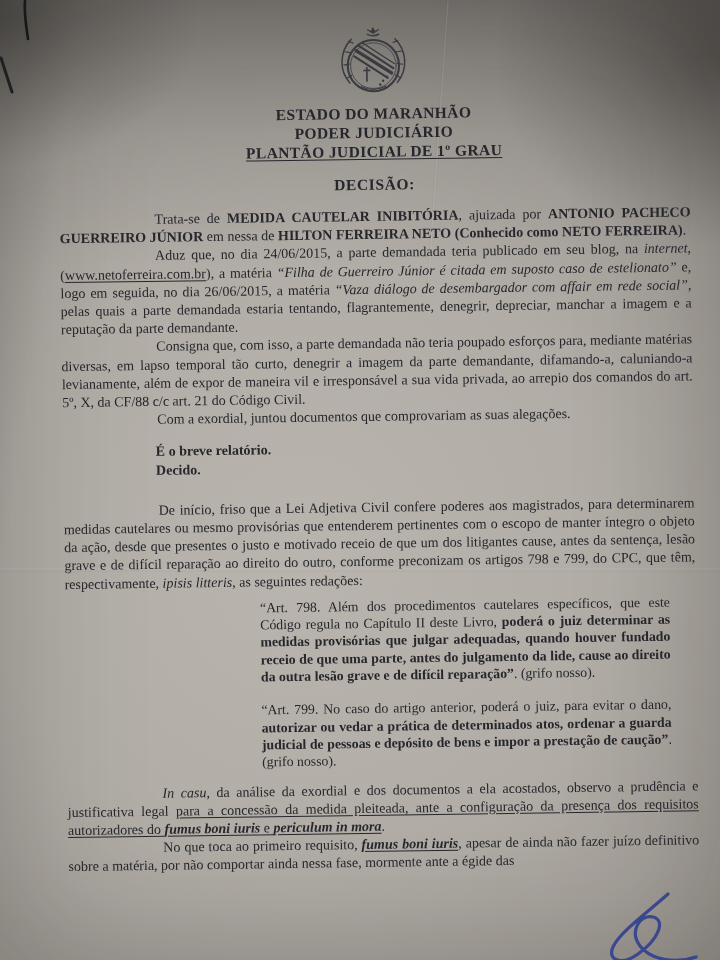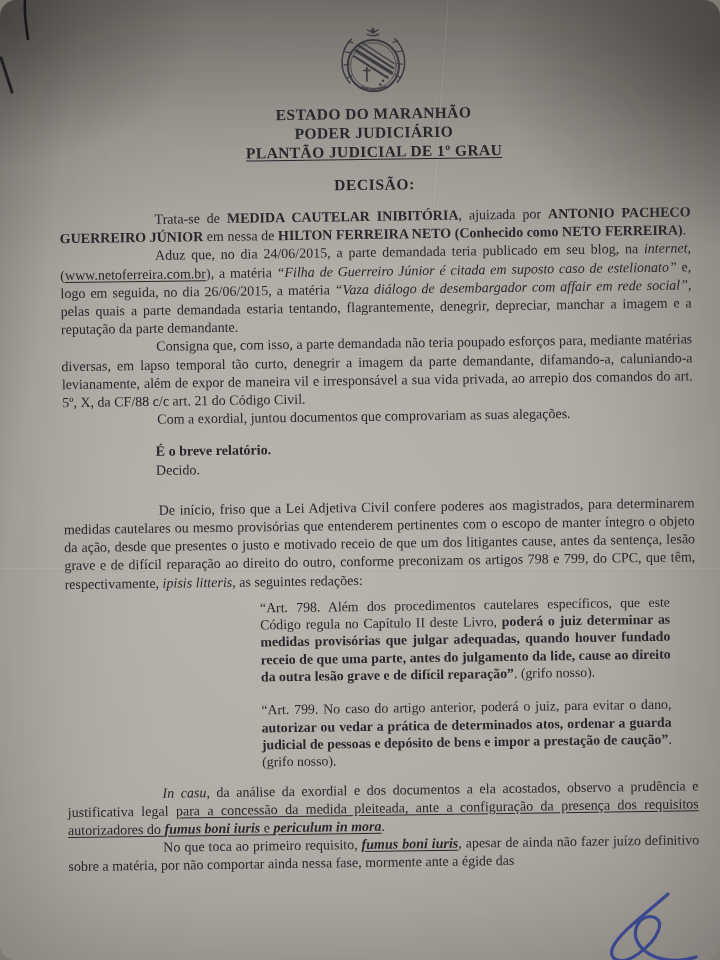--- a/index.html
+++ b/index.html
@@ -10,21 +10,20 @@
   }
   .photo{
     position:relative;width:720px;height:960px;overflow:hidden;
     background:
       radial-gradient(45% 28% at 100% 6%, rgba(28,26,24,0.38), rgba(28,26,24,0) 70%),
       radial-gradient(40% 22% at 0% 2%, rgba(28,26,24,0.34), rgba(28,26,24,0) 70%),
       linear-gradient(180deg, rgba(40,38,36,0.30) 0%, rgba(40,38,36,0.10) 14%, rgba(40,38,36,0) 28%),
       linear-gradient(98deg, rgba(0,0,0,0.10) 0%, rgba(0,0,0,0) 10%),
       radial-gradient(95% 75% at 42% 58%, #b9b5ae 0%, #b1ada6 45%, #a19c96 76%, #8b8680 100%);
     box-shadow: inset 0 0 140px rgba(25,23,21,0.25);
-    border-radius: 16px;
   }
   
   .crease-v{position:absolute;left:436px;top:0;width:3px;height:300px;
     background:linear-gradient(90deg,rgba(0,0,0,0.06),rgba(255,255,255,0.09),rgba(0,0,0,0.04));
     transform:rotate(4deg);}
   .crease-h{position:absolute;left:0;top:568px;width:720px;height:4px;
     background:linear-gradient(180deg,rgba(255,255,255,0.10),rgba(0,0,0,0.05));opacity:.6;}
   .doc{
     position:absolute;left:0;top:0;width:720px;height:990px;
     box-sizing:border-box;padding:26px 27px 0 62px;
@@ -83,21 +82,21 @@
     <p class="hline"><span class="u-text">PLANTÃO JUDICIAL DE 1º GRAU</span></p>
 
     <p class="title">DECISÃO:</p>
 
     <p class="p mt14"><span>Trata-se de </span><span style="font-weight: bold;">MEDIDA CAUTELAR INIBITÓRIA</span><span>, ajuizada por </span><span style="font-weight: bold;">ANTONIO PACHECO GUERREIRO JÚNIOR</span><span> em nessa de </span><span style="font-weight: bold;">HILTON FERREIRA NETO (Conhecido como NETO FERREIRA)</span><span>.</span></p>
     <p class="p"><span>Aduz que, no dia 24/06/2015, a parte demandada teria publicado em seu blog, na </span><span style="font-style: italic;">internet</span><span>, (</span><span style="text-decoration: underline; text-underline-offset: 2px;">www.netoferreira.com.br</span><span>), a matéria </span><span style="font-style: italic;">“Filha de Guerreiro Júnior é citada em suposto caso de estelionato”</span><span> e, logo em seguida, no dia 26/06/2015, a matéria </span><span style="font-style: italic;">“Vaza diálogo de desembargador com affair em rede social”</span><span>, pelas quais a parte demandada estaria tentando, flagrantemente, denegrir, depreciar, manchar a imagem e a reputação da parte demandante.</span></p>
     <p class="p"><span>Consigna que, com isso, a parte demandada não teria poupado esforços para, mediante matérias diversas, em lapso temporal tão curto, denegrir a imagem da parte demandante, difamando-a, caluniando-a levianamente, além de expor de maneira vil e irresponsável a sua vida privada, ao arrepio dos comandos do art. 5º, X, da CF/88 c/c art. 21 do Código Civil.</span></p>
     <p class="p"><span>Com a exordial, juntou documentos que comprovariam as suas alegações.</span></p>
 
     <p class="pline mt14"><span style="font-weight: bold;">É o breve relatório.</span></p>
-    <p class="pline"><span style="font-weight: normal;">Decido.</span></p>
+    <p class="pline"><span style="font-weight: bold;">Decido.</span></p>
 
     <p class="p mt22"><span>De início, friso que a Lei Adjetiva Civil confere poderes aos magistrados, para determinarem medidas cautelares ou mesmo provisórias que entenderem pertinentes com o escopo de manter íntegro o objeto da ação, desde que presentes o justo e motivado receio de que um dos litigantes cause, antes da sentença, lesão grave e de difícil reparação ao direito do outro, conforme preconizam os artigos 798 e 799, do CPC, que têm, respectivamente, </span><span style="font-style: italic;">ipisis litteris</span><span>, as seguintes redações:</span></p>
 
     <p class="q"><span>“Art. 798. Além dos procedimentos cautelares específicos, que este Código regula no Capítulo II deste Livro, </span><span style="font-weight: bold;">poderá o juiz determinar as medidas provisórias que julgar adequadas, quando houver fundado receio de que uma parte, antes do julgamento da lide, cause ao direito da outra lesão grave e de difícil reparação”</span><span>. (grifo nosso).</span></p>
     <p class="q mt16"><span>“Art. 799. No caso do artigo anterior, poderá o juiz, para evitar o dano, </span><span style="font-weight: bold;">autorizar ou vedar a prática de determinados atos, ordenar a guarda judicial de pessoas e depósito de bens e impor a prestação de caução”</span><span>. (grifo nosso).</span></p>
 
     <p class="p mt12"><span style="font-style: italic;">In casu</span><span>, da análise da exordial e dos documentos a ela acostados, observo a prudência e justificativa legal </span><span style="text-decoration: underline; text-underline-offset: 2px;">para a concessão da medida pleiteada, ante a configuração da presença dos requisitos autorizadores do </span><span style="font-weight: bold; font-style: italic; text-decoration: underline; text-underline-offset: 2px;">fumus boni iuris</span><span style="text-decoration: underline; text-underline-offset: 2px;"> e </span><span style="font-weight: bold; font-style: italic; text-decoration: underline; text-underline-offset: 2px;">periculum in mora</span><span>.</span></p>
     <p class="p"><span>No que toca ao primeiro requisito, </span><span style="font-weight: bold; font-style: italic; text-decoration: underline; text-underline-offset: 2px;">fumus boni iuris</span><span>, apesar de ainda não fazer juízo definitivo sobre a matéria, por não comportar ainda nessa fase, mormente ante a égide das</span></p>
   </div>
 

